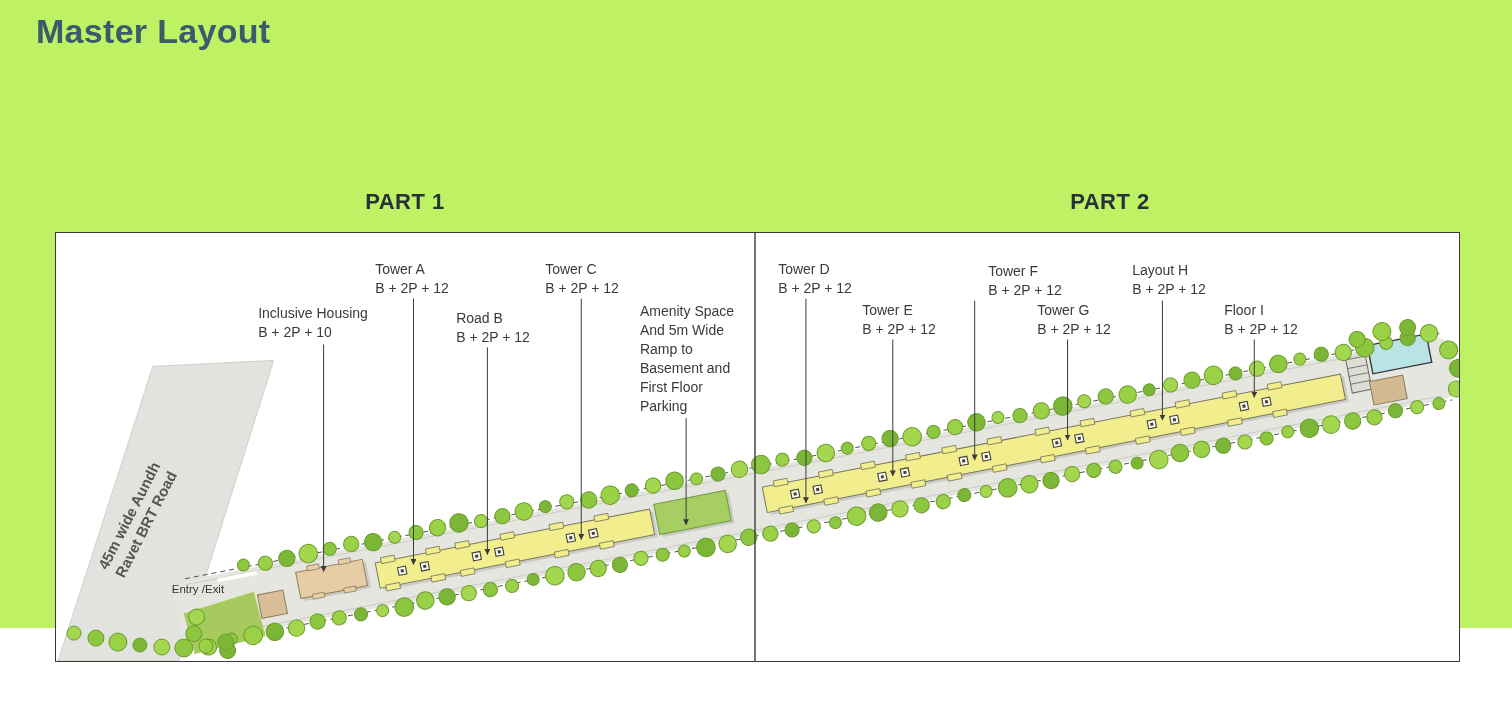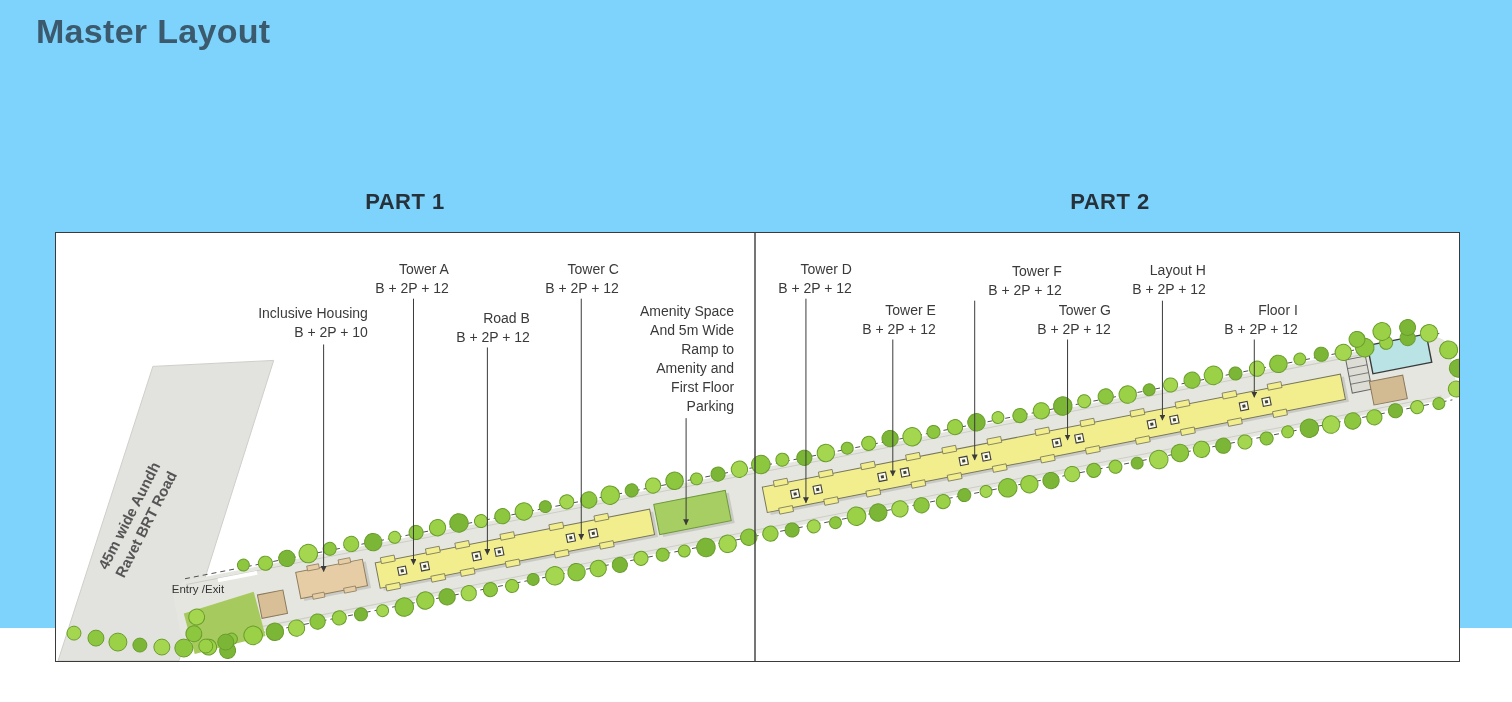--- a/index.html
+++ b/index.html
@@ -1,27 +1,27 @@
 <!DOCTYPE html>
 <html style="--title_text: #3c5a6d; --body_text: #3a3a3a; --tower_yellow: #f2ee8e; --housing_tan: #e7cda6; --amenity_green: #a6ce63; --tree_green: #8dc63f; --ground_gray: #e6e6e1; --road_gray: #e2e2de; --pool_cyan: #b9e3e4; --outline_dark: #3a3a3a;"><head>
 <meta charset="utf-8">
 <style>
   *{margin:0;padding:0;box-sizing:border-box}
   html,body{width:1512px;height:702px;background:#ffffff;overflow:hidden;
     font-family:"Liberation Sans",sans-serif;}
-  .page{position:relative;width:1512px;height:628px;background:#7dd3fc}
+  .page{position:relative;width:1512px;height:628px;background:#bef264}
   .title{position:absolute;left:36px;top:12px;font-size:34px;font-weight:600;
     color:var(--title_text,#3c5a6d);letter-spacing:.3px}
   .part-label{position:absolute;top:189px;transform:translateX(-50%);
     font-size:22px;font-weight:600;color:#26313a;letter-spacing:.5px}
   .plan-box{position:absolute;left:55px;top:232px;width:1405px;height:430px;
     border:1.5px solid #3a3a3a;background:#fff}
   .plan-svg{position:absolute;left:0;top:0;width:100%;height:100%}
   svg text{font-family:"Liberation Sans",sans-serif}
-  .ann{position:absolute;transform:translateX(-50%);text-align:right;
+  .ann{position:absolute;transform:translateX(-50%);text-align:left;
     font-size:14px;line-height:19px;color:var(--body_text,#3a3a3a);white-space:nowrap}
   .ann span{display:block}
 </style>
 </head>
 <body>
 
 <div class="page">
 
   <h1 class="title">Master Layout</h1>
 
@@ -321,21 +321,21 @@
       <span>B + 2P + 12</span>
     </div>
     <div class="ann" style="left:526px;top:27px">
       <span>Tower C</span>
       <span>B + 2P + 12</span>
     </div>
     <div class="ann" style="left:631px;top:69px">
       <span>Amenity Space</span>
       <span>And 5m Wide</span>
       <span>Ramp to</span>
-      <span>Amenity and</span>
+      <span>Basement and</span>
       <span>First Floor</span>
       <span>Parking</span>
     </div>
     <div class="ann" style="left:759px;top:27px">
       <span>Tower D</span>
       <span>B + 2P + 12</span>
     </div>
     <div class="ann" style="left:843px;top:68px">
       <span>Tower E</span>
       <span>B + 2P + 12</span>

